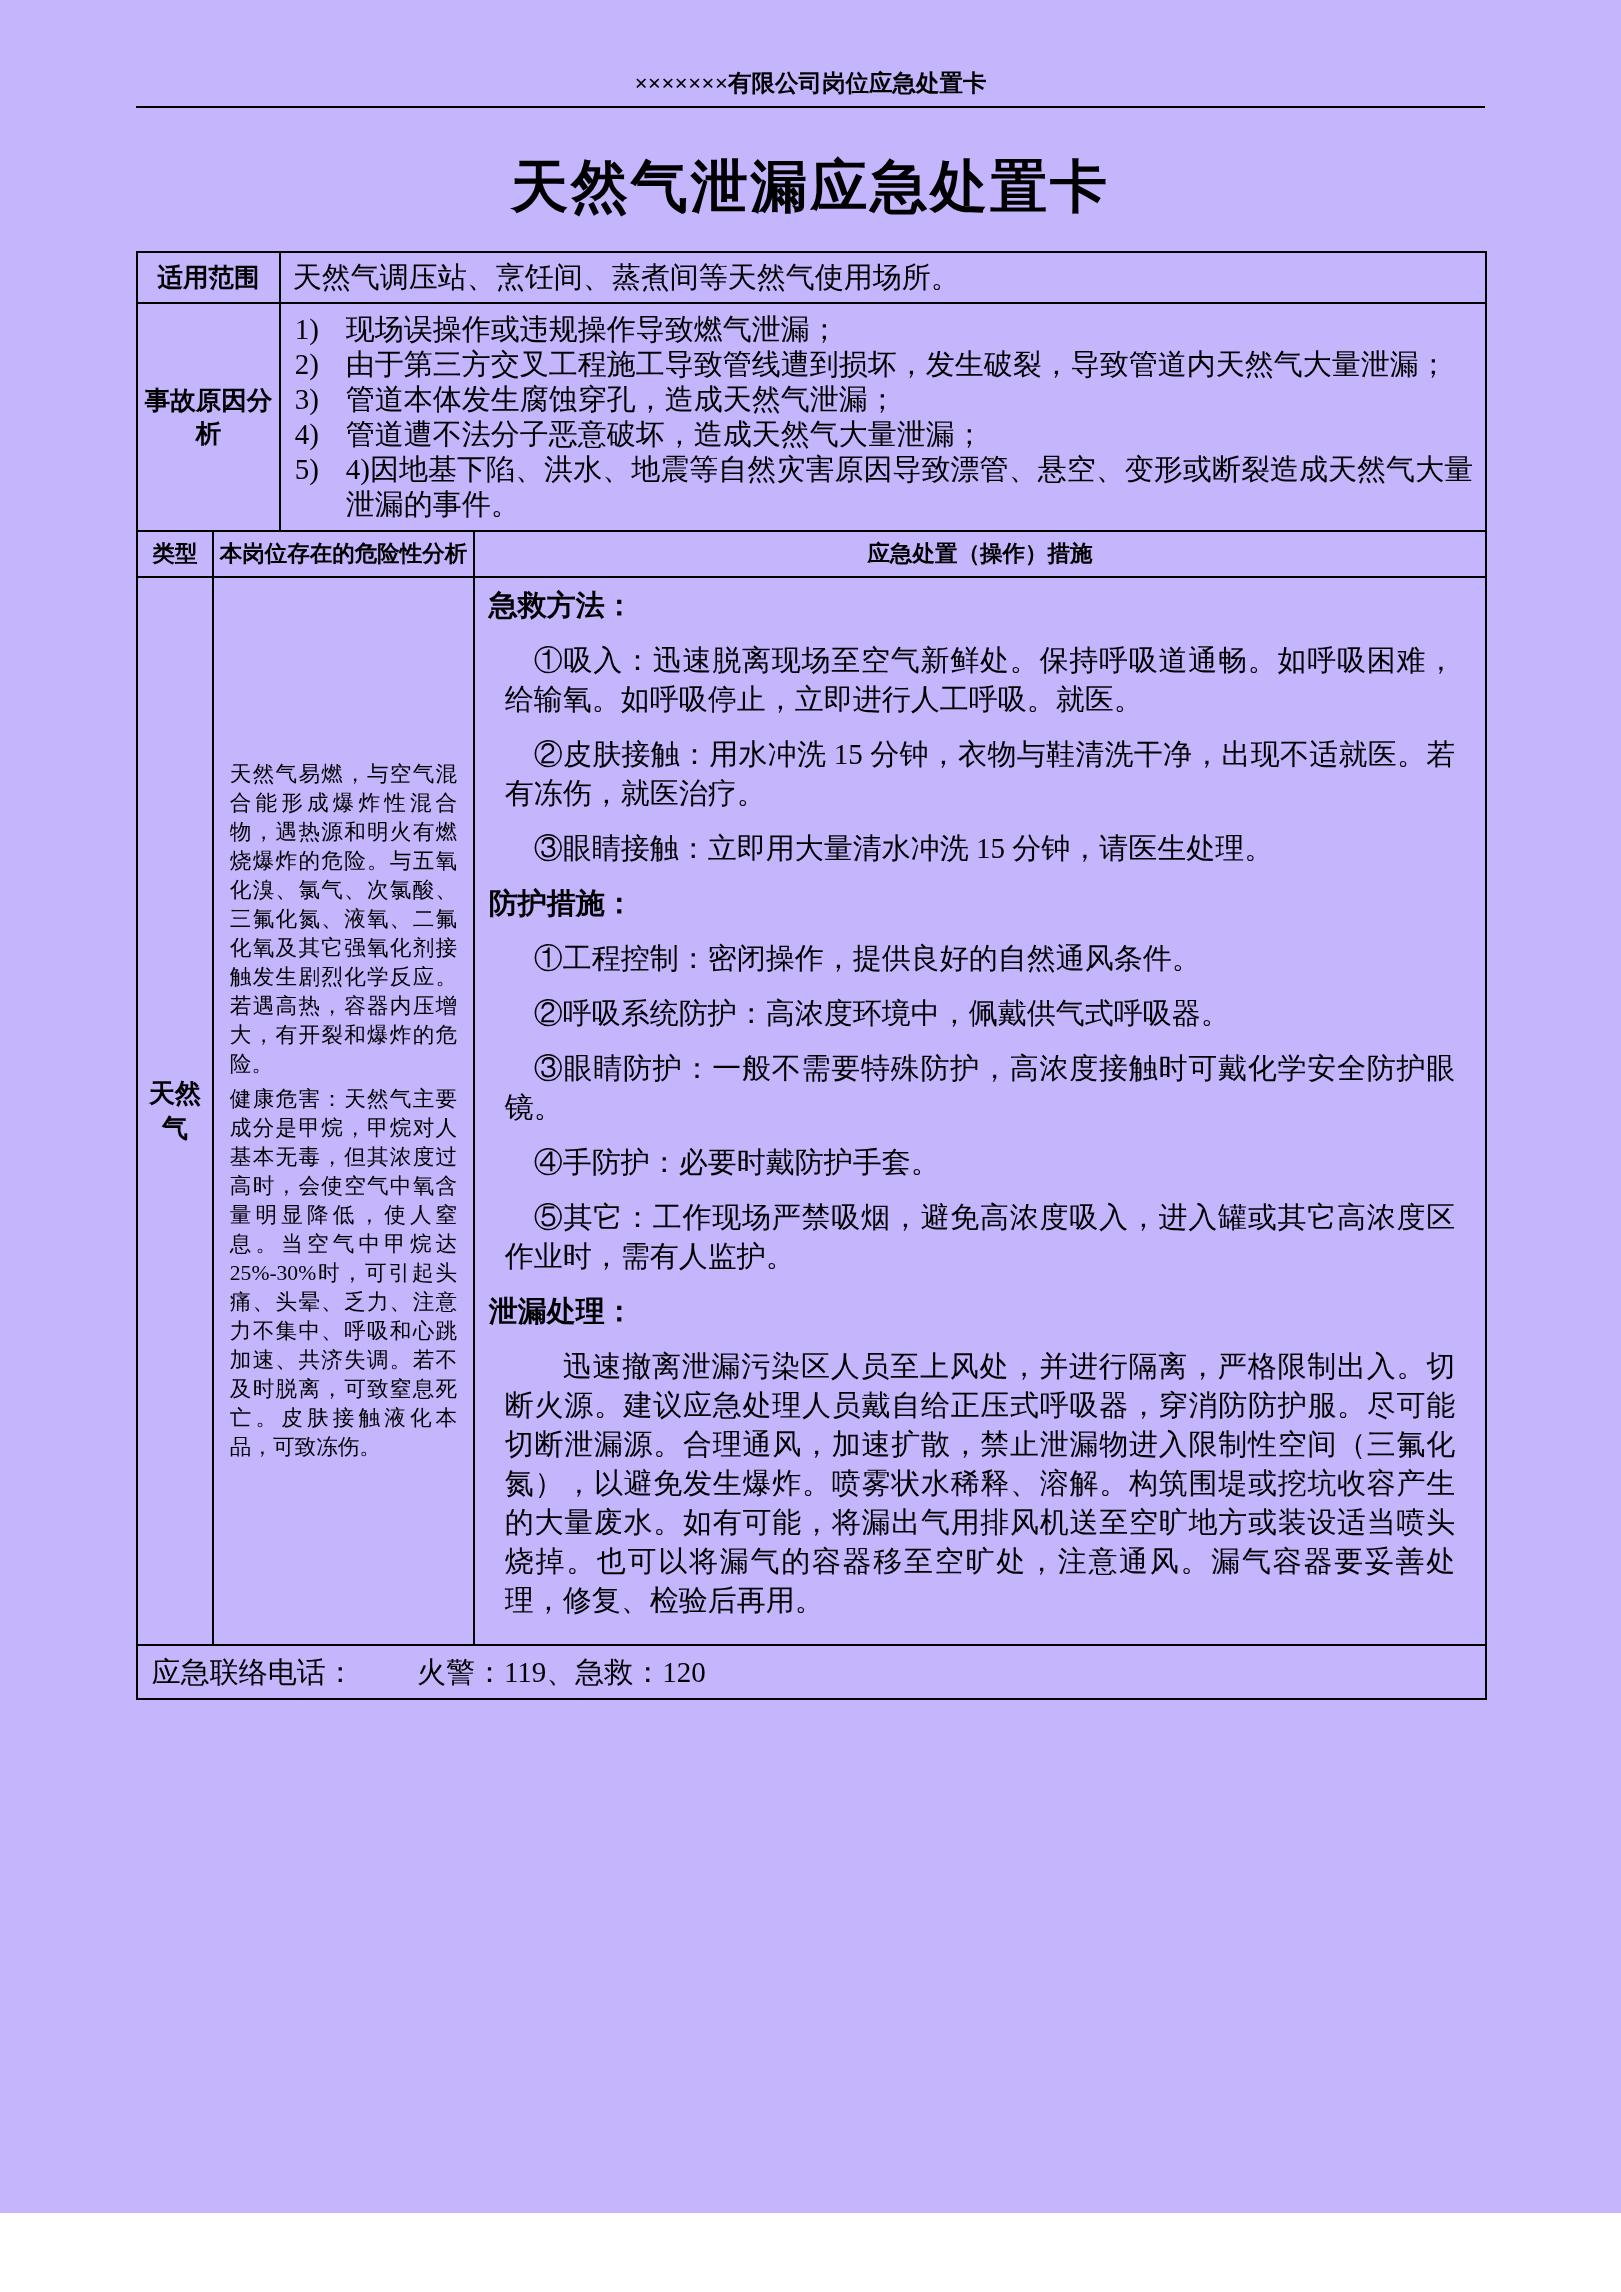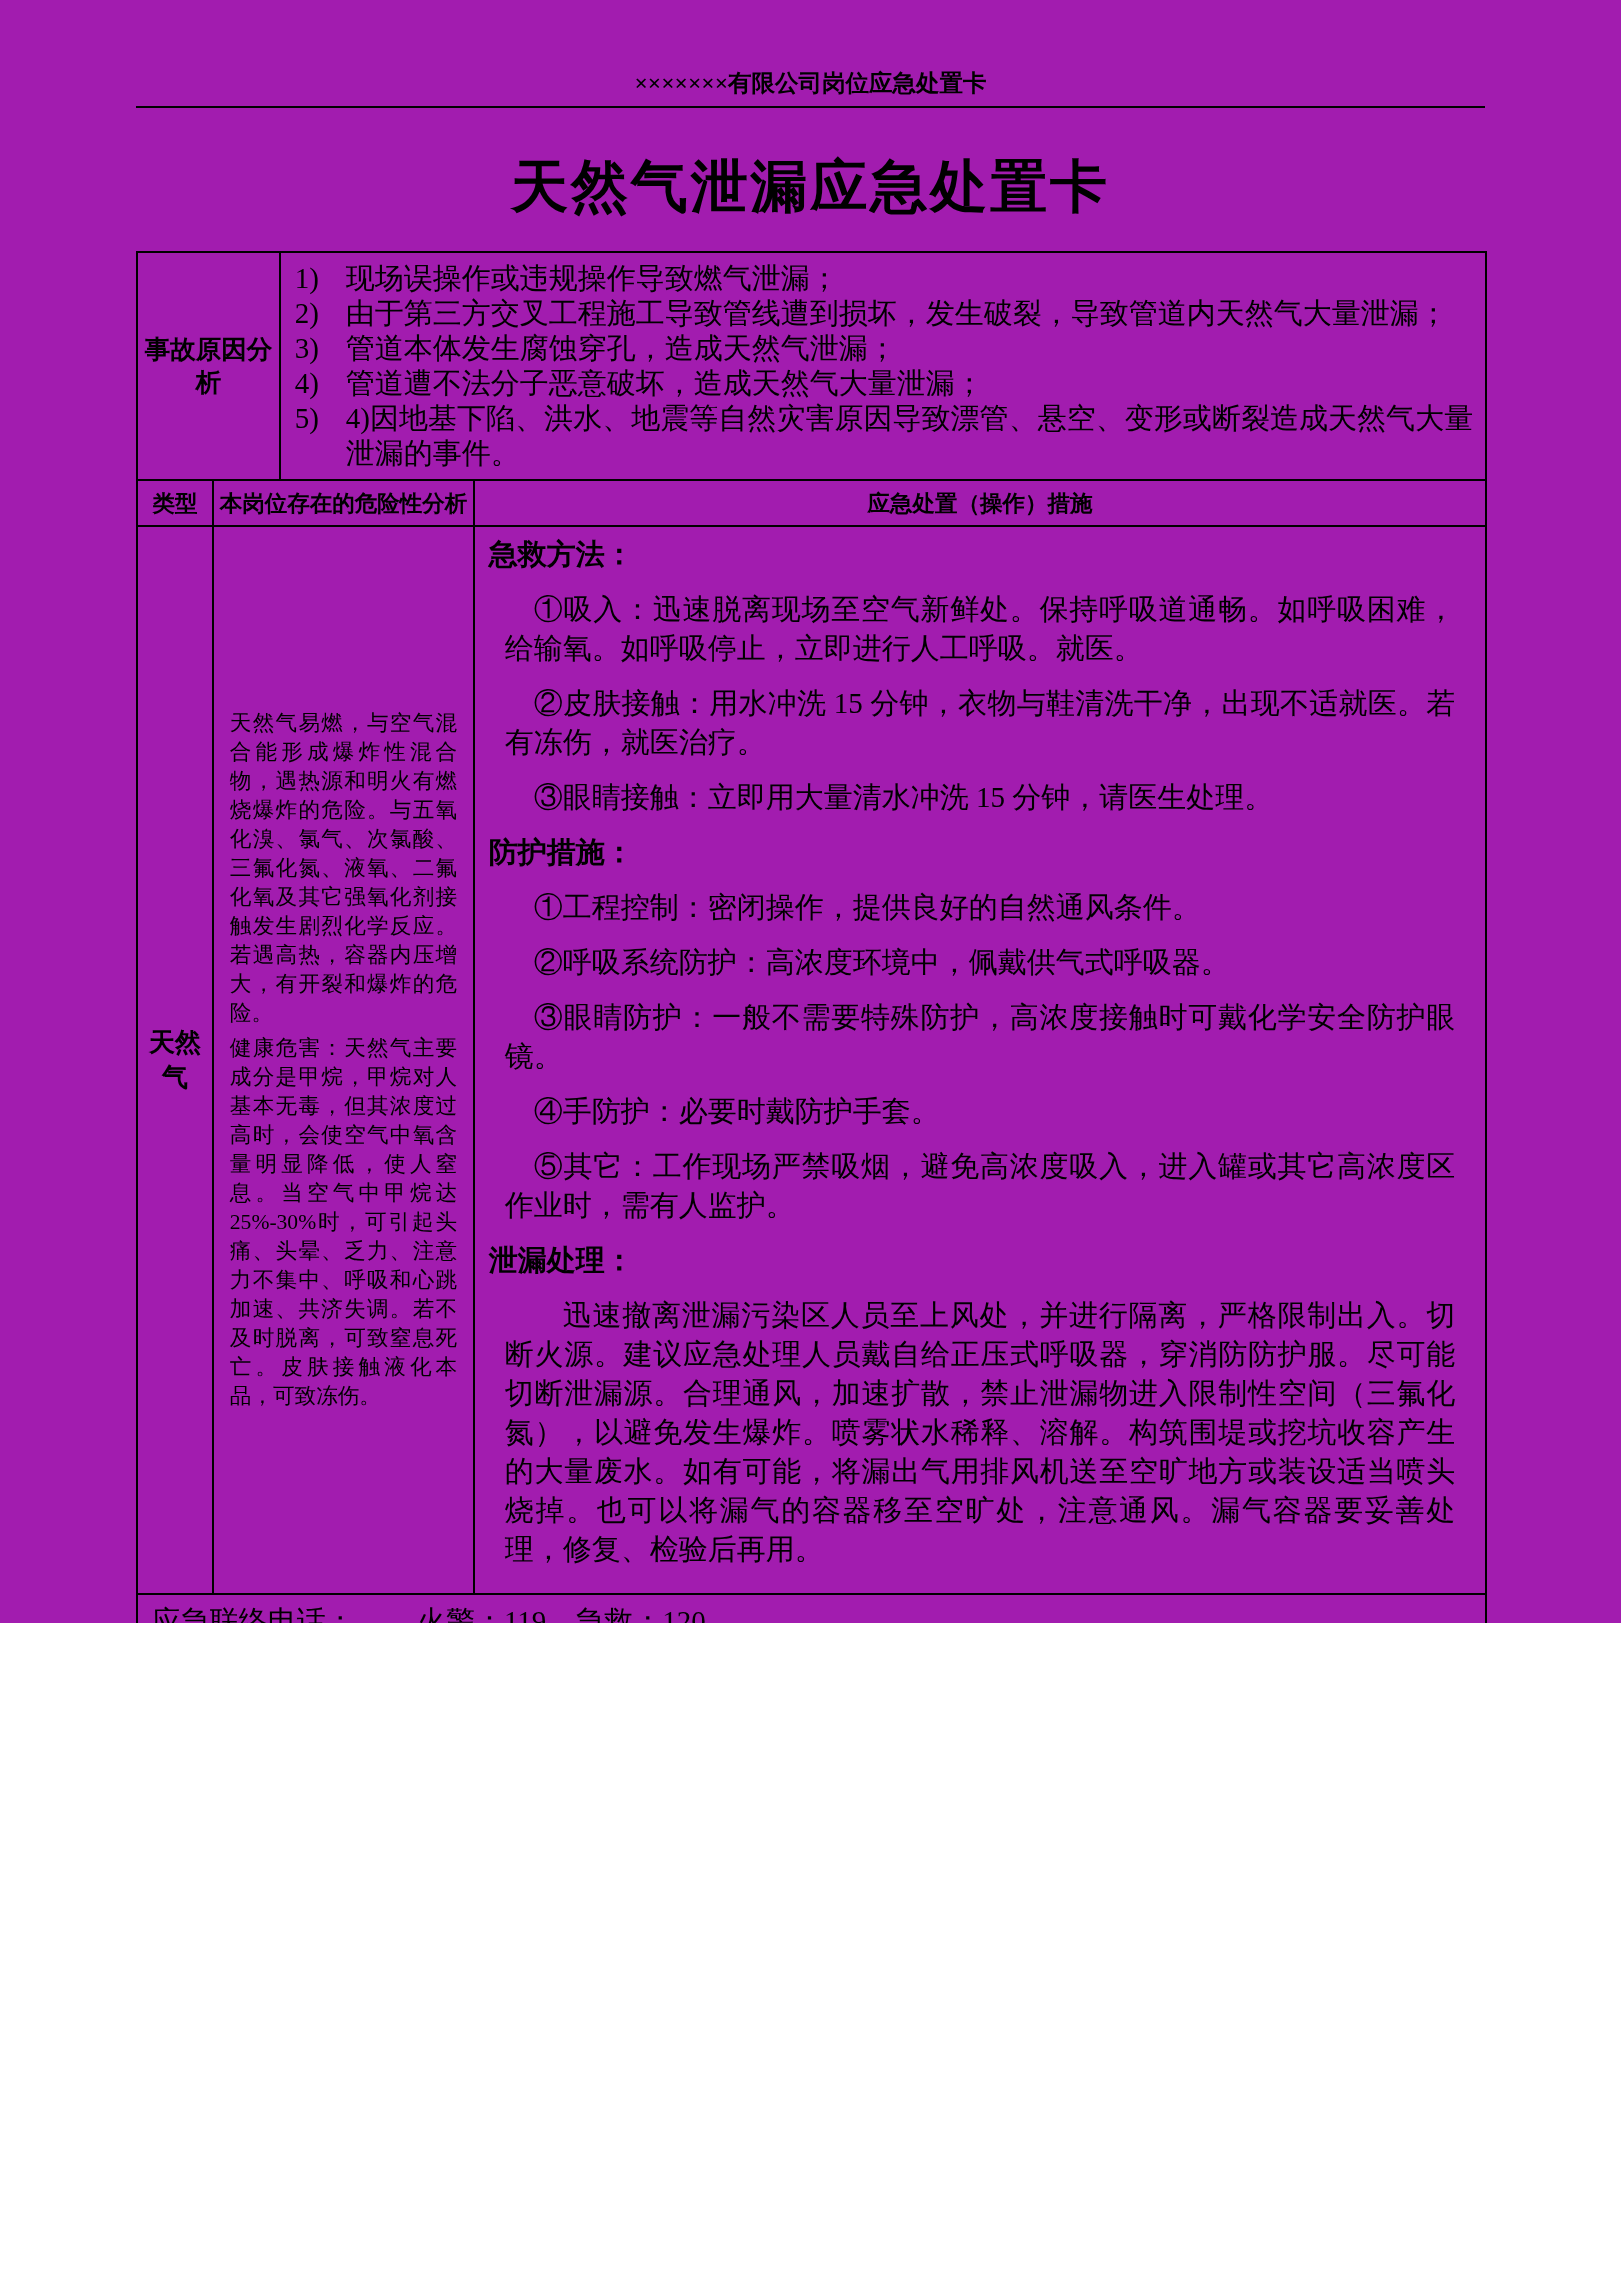--- a/index.html
+++ b/index.html
@@ -4,23 +4,23 @@
 <style>
   * { box-sizing: border-box; }
   html, body {
     margin: 0;
     padding: 0;
     background: #ffffff;
   }
   .page {
     position: relative;
     width: 1621px;
-    height: 1623px;
+    height: 2213px;
     margin: 0 auto;
-    background: #a21caf;
+    background: #c4b5fd;
     color: #000000;
     font-family: "Liberation Serif", "DejaVu Serif", serif;
     padding: 69px 136px 0 136px;
     overflow: hidden;
   }
   .doc-header {
     text-align: center;
     font-size: 23.5px;
     font-weight: bold;
     line-height: 29px;
@@ -133,20 +133,24 @@
 
   <table class="card">
     <colgroup>
       <col style="width:76px">
       <col style="width:67px">
       <col style="width:194px">
       <col style="width:1012px">
     </colgroup>
     <tbody>
 
+      <tr>
+        <td class="lbl" colspan="2">适用范围</td>
+        <td class="val" colspan="2">天然气调压站、烹饪间、蒸煮间等天然气使用场所。</td>
+      </tr>
 
 
       <tr>
         <td class="lbl" colspan="2">事故原因分析</td>
         <td class="causes" colspan="2">
           <div class="cause-item">
             <span class="cause-num">1)</span>
             <span class="cause-text">现场误操作或违规操作导致燃气泄漏；</span>
           </div>
           <div class="cause-item">

